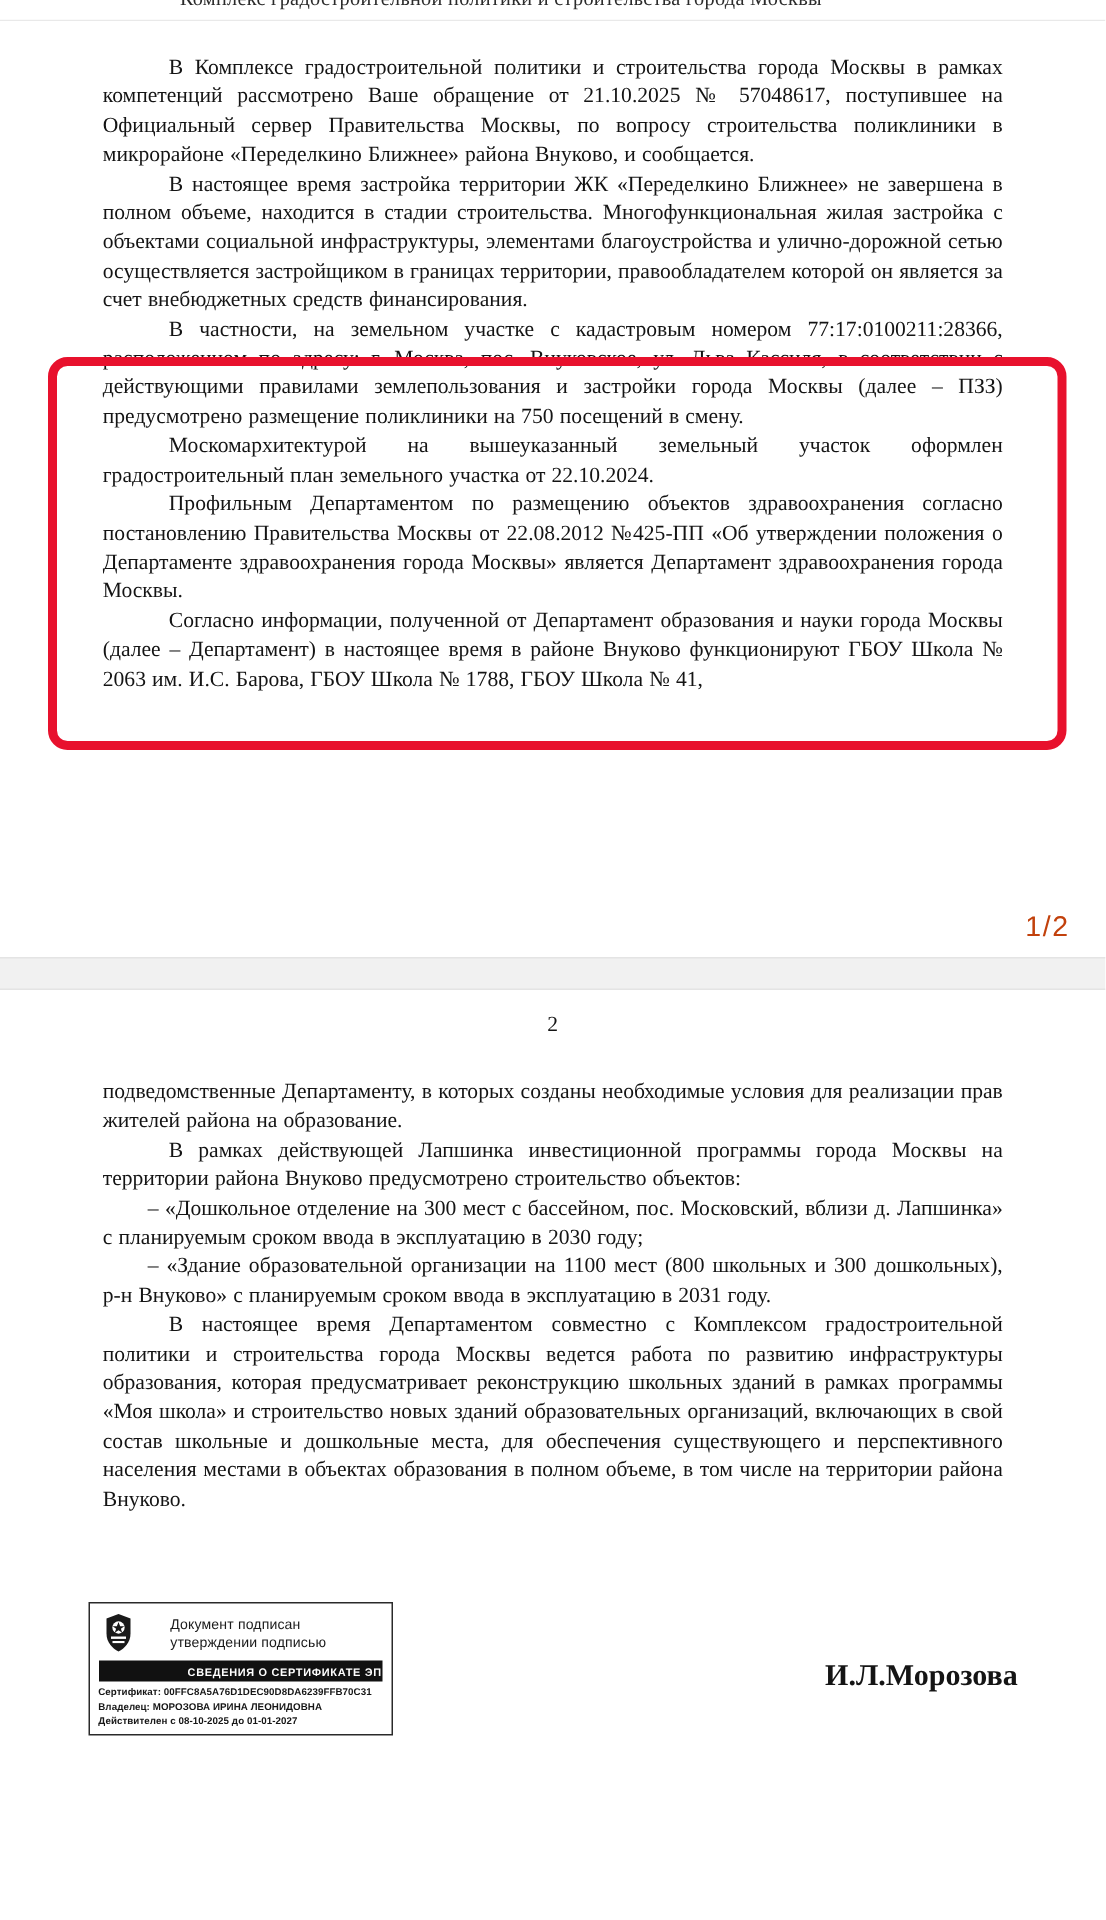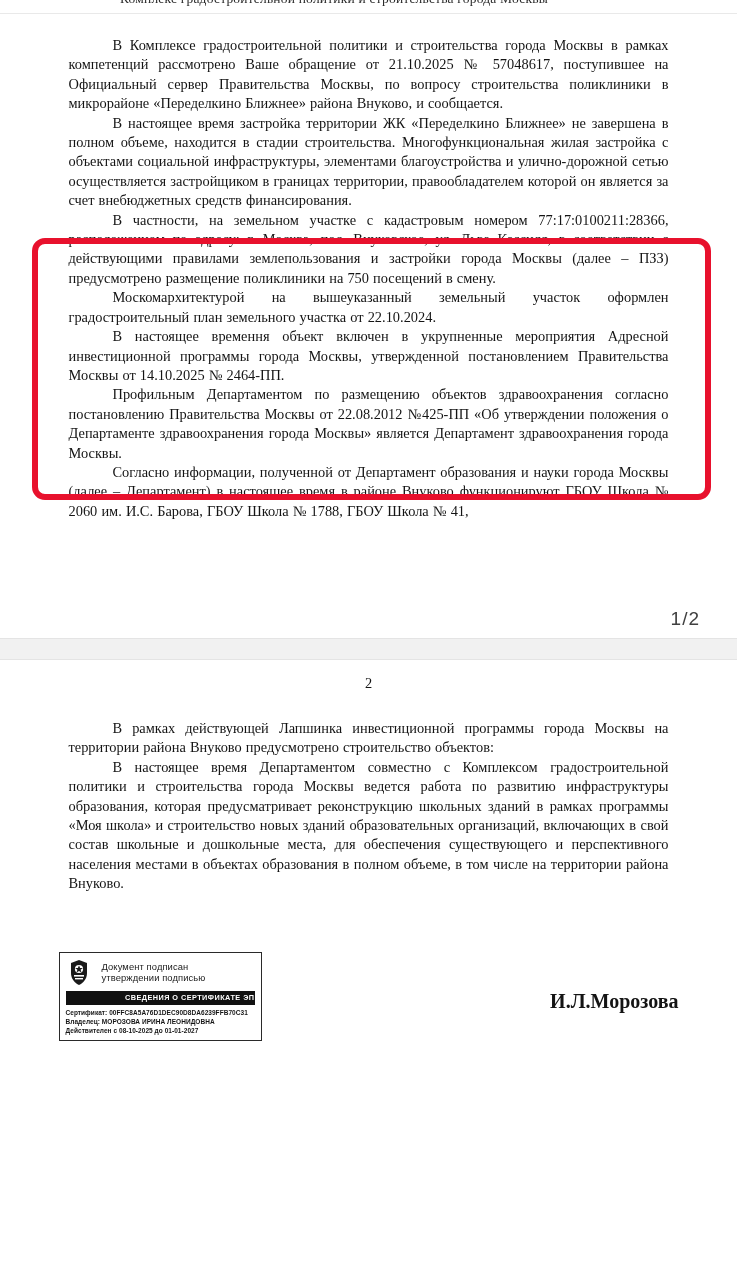--- a/index.html
+++ b/index.html
@@ -92,25 +92,25 @@
   .page-num-center {
     text-align: center;
     font-size: 14.4px;
     line-height: 19px;
     margin: 0;
   }
 
   
   .pager {
     position: absolute;
-    right: 37px;
+    right: 24px;
     bottom: 8px;
     font-family: "Liberation Sans", sans-serif;
     font-size: 19px;
-    color: #404040;
+    color: #c2410c;
     letter-spacing: 1px;
   }
 
   
   .redbox {
     position: absolute;
     border: 6px solid #e8112d;
     border-radius: 13px;
     box-sizing: border-box;
     pointer-events: none;
@@ -150,21 +150,21 @@
     border: 1px solid #2a2a2a;
     padding: 5px 6px 4px 6px;
     box-sizing: border-box;
     background: #fff;
     font-family: "Liberation Sans", sans-serif;
     margin-top: 4px;
   }
   .stamp-head {
     display: flex;
     align-items: center;
-    gap: 12px;
+    gap: 24px;
     padding: 1px 2px 4px 2px;
   }
   .stamp-emblem {
     width: 22px;
     height: 27px;
     flex: 0 0 22px;
     position: relative;
     overflow: hidden;
   }
   .stamp-emblem svg { display: block; }
@@ -207,41 +207,43 @@
     <div class="top-remnant">
       <div class="ghost-line">Комплекс градостроительной политики и строительства города Москвы</div>
     </div>
     <div class="rule"></div>
 
     <div class="body-col" style="padding-top:22px;">
       <p class="par">В Комплексе градостроительной политики и строительства города Москвы в рамках компетенций рассмотрено Ваше обращение от 21.10.2025 № 57048617, поступившее на Официальный сервер Правительства Москвы, по вопросу строительства поликлиники в микрорайоне «Переделкино Ближнее» района Внуково, и сообщается.</p>
       <p class="par">В настоящее время застройка территории ЖК «Переделкино Ближнее» не завершена в полном объеме, находится в стадии строительства. Многофункциональная жилая застройка с объектами социальной инфраструктуры, элементами благоустройства и улично-дорожной сетью осуществляется застройщиком в границах территории, правообладателем которой он является за счет внебюджетных средств финансирования.</p>
       <p class="par">В частности, на земельном участке с кадастровым номером 77:17:0100211:28366, расположенном по адресу: г. Москва, пос. Внуковское, ул. Льва Кассиля, в соответствии с действующими правилами землепользования и застройки города Москвы (далее – ПЗЗ) предусмотрено размещение поликлиники на 750 посещений в смену.</p>
       <p class="par">Москомархитектурой на вышеуказанный земельный участок оформлен градостроительный план земельного участка от 22.10.2024.</p>
-      <p class="par">В настоящее времення объект включен в укрупненные мероприятия Адресной инвестиционной программы города Москвы, утвержденной постановлением Правительства Москвы от 14.10.2025 № 2464-ПП.</p>
       <p class="par">Профильным Департаментом по размещению объектов здравоохранения согласно постановлению Правительства Москвы от 22.08.2012 №425-ПП «Об утверждении положения о Департаменте здравоохранения города Москвы» является Департамент здравоохранения города Москвы.</p>
-      <p class="par">Согласно информации, полученной от Департамент образования и науки города Москвы (далее – Департамент) в настоящее время в районе Внуково функционируют ГБОУ Школа № 2060 им. И.С. Барова, ГБОУ Школа № 1788, ГБОУ Школа № 41,</p>
+      <p class="par">Согласно информации, полученной от Департамент образования и науки города Москвы (далее – Департамент) в настоящее время в районе Внуково функционируют ГБОУ Школа № 2063 им. И.С. Барова, ГБОУ Школа № 1788, ГБОУ Школа № 41,</p>
     </div>
 
     <div class="redbox"></div>
 
     <div class="pager">1/2</div>
   </div>
 
   <div class="page-gap"></div>
 
   <div class="page page-two">
 
     <div class="body-col pg2-top">
       <p class="page-num-center">2</p>
 
       <div style="height:26px"></div>
 
+      <p class="par noindent">подведомственные Департаменту, в которых созданы необходимые условия для реализации прав жителей района на образование.</p>
       <p class="par">В рамках действующей Лапшинка инвестиционной программы города Москвы на территории района Внуково предусмотрено строительство объектов:</p>
 
+      <p class="par dash">– «Дошкольное отделение на 300 мест с бассейном, пос. Московский, вблизи д. Лапшинка» с планируемым сроком ввода в эксплуатацию в 2030 году;</p>
+      <p class="par dash">– «Здание образовательной организации на 1100 мест (800 школьных и 300 дошкольных), р-н Внуково» с планируемым сроком ввода в эксплуатацию в 2031 году.</p>
 
       <p class="par">В настоящее время Департаментом совместно с Комплексом градостроительной политики и строительства города Москвы ведется работа по развитию инфраструктуры образования, которая предусматривает реконструкцию школьных зданий в рамках программы «Моя школа» и строительство новых зданий образовательных организаций, включающих в свой состав школьные и дошкольные места, для обеспечения существующего и перспективного населения местами в объектах образования в полном объеме, в том числе на территории района Внуково.</p>
     </div>
 
     <div class="sig-row">
 
 
       <div class="stamp">
         <div class="stamp-head">
           <div class="stamp-emblem">

